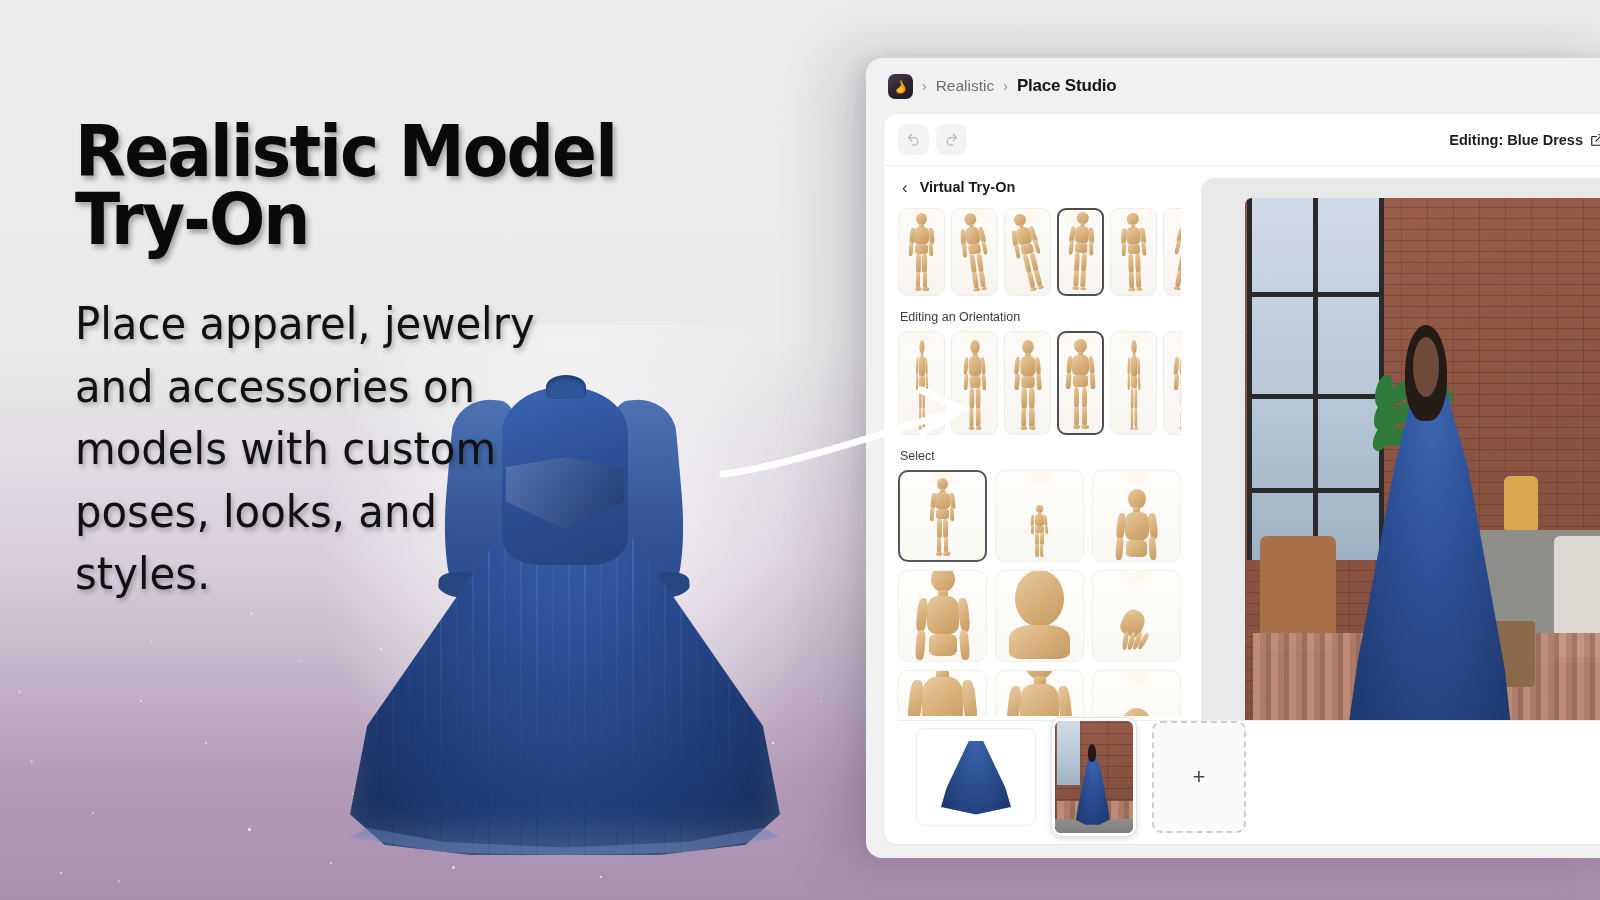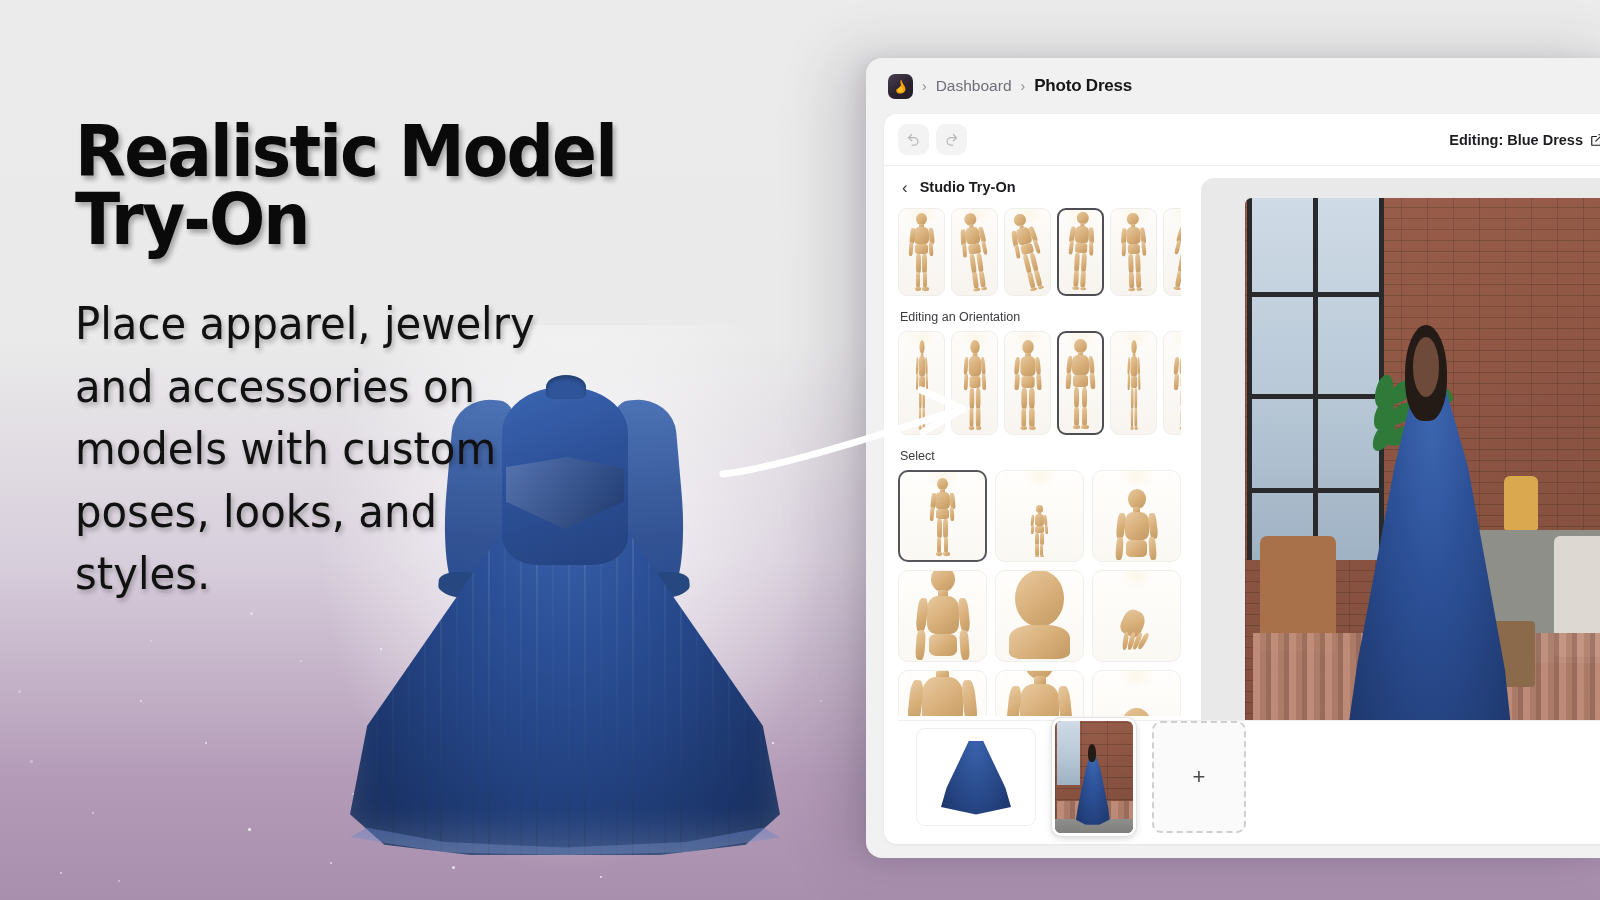--- a/index.html
+++ b/index.html
@@ -289,23 +289,23 @@
 <div class="app">
 
   <div class="topbar">
     <div class="logo">
       <svg width="17" height="17" viewBox="0 0 24 24">
           <path d="M13 2C10 6 14 8 12 12c-2 4-6 2-6 6 0 3 3 4 6 4s7-2 7-6c0-5-4-7-6-14z" fill="#f59e0b"></path>
           <path d="M12 11c-1 3-4 3-4 6 0 2 2 3 4 3s4-1 4-3c0-3-3-4-4-6z" fill="#fbbf24"></path>
         </svg>
     </div>
     <span class="crumb-sep">›</span>
-    <span class="crumb">Dashboard</span>
+    <span class="crumb">Realistic</span>
     <span class="crumb-sep">›</span>
-    <span class="crumb current">Photo Dress</span>
+    <span class="crumb current">Place Studio</span>
   </div>
 
   <div class="panel">
 
     <div class="toolbar">
       <button class="tb-btn">
         <svg width="15" height="15" viewBox="0 0 24 24" fill="none" stroke="#b9b9bd" stroke-width="2" stroke-linecap="round" stroke-linejoin="round">
             <path d="M9 14 4 9l5-5"></path>
             <path d="M4 9h9a6 6 0 0 1 0 12h-3"></path>
           </svg>
@@ -325,21 +325,21 @@
             <path d="M18 13v7a1 1 0 0 1-1 1H4a1 1 0 0 1-1-1V7a1 1 0 0 1 1-1h7"></path>
           </svg>
       </div>
     </div>
 
     <div class="body">
 
       <div class="options">
         <div class="opt-head">
           <span class="back-ico">‹</span>
-          <span class="opt-title">Studio Try-On</span>
+          <span class="opt-title">Virtual Try-On</span>
         </div>
 
         <div class="opt-scroll">
           <div class="poserow" id="poserow">
               <div class="posecard">
                 <div class="mq-glow"></div>
                 <div class="mq" style="position: absolute; left: 50%; bottom: 3px; transform: translateX(-50%) rotate(0deg); width: 0px; height: 79.12px;">
                   <i class="head" style="left: -5.52px; top: 0px; width: 11.04px; height: 11.96px;"></i>
                   <i class="" style="left: -2.3px; top: 11.04px; width: 4.6px; height: 3.68px; border-radius: 30%;"></i>
                   <i class="" style="left: -7.36px; top: 13.8px; width: 14.72px; height: 17.48px; border-radius: 34% 34% 26% 26%;"></i>

